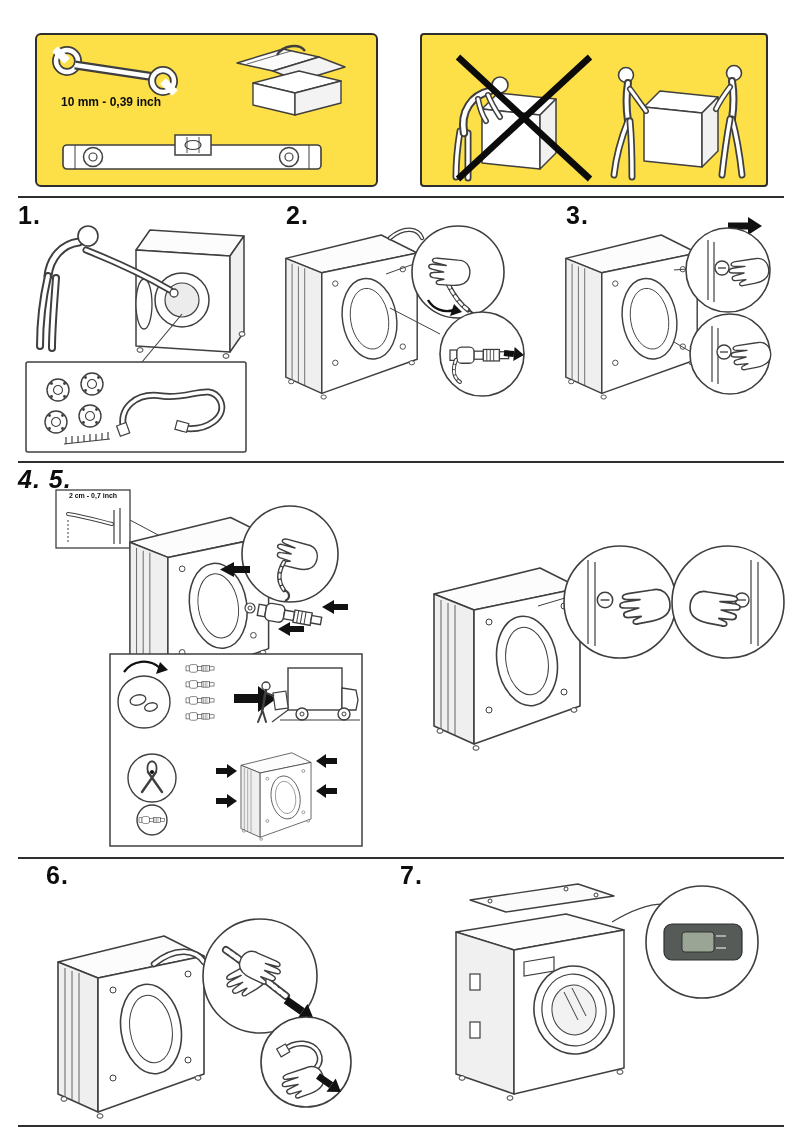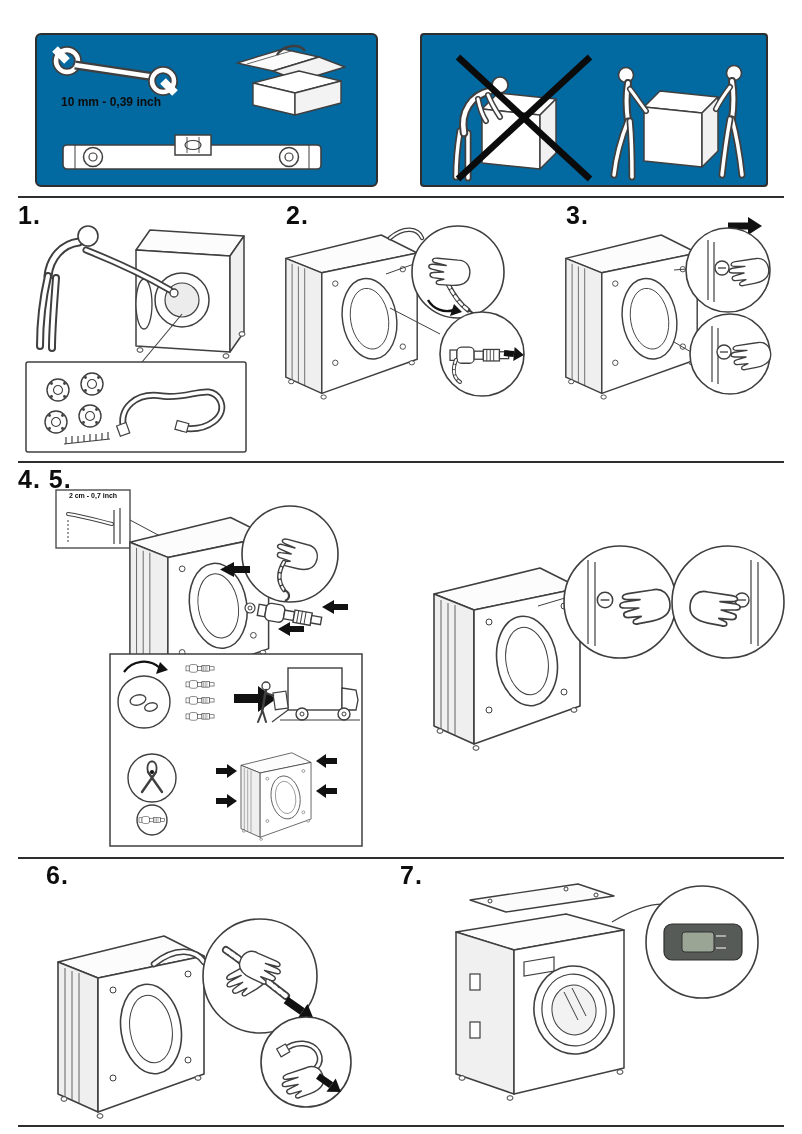--- a/index.html
+++ b/index.html
@@ -1,19 +1,19 @@
 <!DOCTYPE html>
 <html><head>
 <meta charset="utf-8">
 <style>
   html,body{margin:0;padding:0;background:#ffffff;}
   .page{position:relative;width:802px;height:1134px;background:#fff;overflow:hidden;
         font-family:"Liberation Sans",sans-serif;color:#101010;}
   .abs{position:absolute;}
-  .panel{border:2px solid #2e2e2e;border-radius:6px;background:#0369a1;box-sizing:border-box;}
+  .panel{border:2px solid #2e2e2e;border-radius:6px;background:#fde047;box-sizing:border-box;}
   .divider{border-top:2px solid #2e2e2e;height:0;}
   .stepnum{font-weight:700;font-size:25px;letter-spacing:1px;color:#0d0d0d;}
   .tinylabel{font-weight:700;font-size:7px;color:#0d0d0d;text-align:center;}
   .wrenchlabel{font-weight:700;font-size:12px;color:#0d0d0d;}
   svg{display:block;overflow:visible;}
 </style>
 </head>
 <body>
 
 <div class="page">
@@ -280,21 +280,21 @@
       <circle cx="174" cy="142" r="40" fill="#fff" stroke="#3f3f3f" stroke-width="1.6"></circle>
       <line x1="156" y1="114" x2="156" y2="170" stroke="#3f3f3f" stroke-width="1.2"></line>
       <line x1="162" y1="116" x2="162" y2="172" stroke="#3f3f3f" stroke-width="1.2"></line>
       <use href="#cap-plug" transform="translate(168,140)"></use>
       <use href="#hand" transform="translate(172,126) scale(0.95)"></use>
     </g>
   </svg>
 
   <div class="divider abs" style="left:18px;top:461px;width:766px;"></div>
 
-  <div class="stepnum abs" style="left:18px;top:465px;">4. 5.</div>
+  <div class="stepnum abs" style="left:18px;top:465px;font-style:italic;">4. 5.</div>
 
   <svg class="abs" style="left:38px;top:476px;" width="342" height="376">
     <g>
       <rect x="18" y="14" width="74" height="58" fill="#fff" stroke="#3f3f3f" stroke-width="1.3"></rect>
       <line x1="76" y1="34" x2="76" y2="68" stroke="#3f3f3f" stroke-width="1.2"></line>
       <line x1="82" y1="32" x2="82" y2="68" stroke="#3f3f3f" stroke-width="1.2"></line>
       <path d="M30 38 C44 40 58 44 74 48" fill="none" stroke="#3f3f3f" stroke-width="4" stroke-linecap="round"></path>
       <path d="M30 38 C44 40 58 44 74 48" fill="none" stroke="#ffffff" stroke-width="2" stroke-linecap="round"></path>
       <line x1="30" y1="44" x2="30" y2="66" stroke="#3f3f3f" stroke-width="1" stroke-dasharray="2,2"></line>
     </g>

